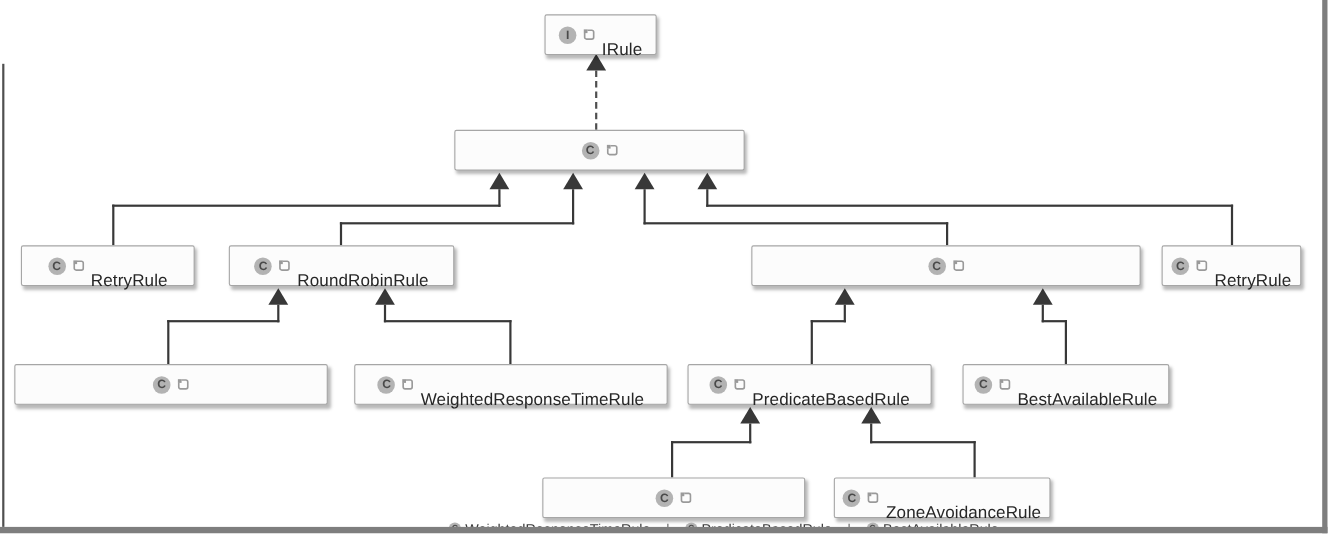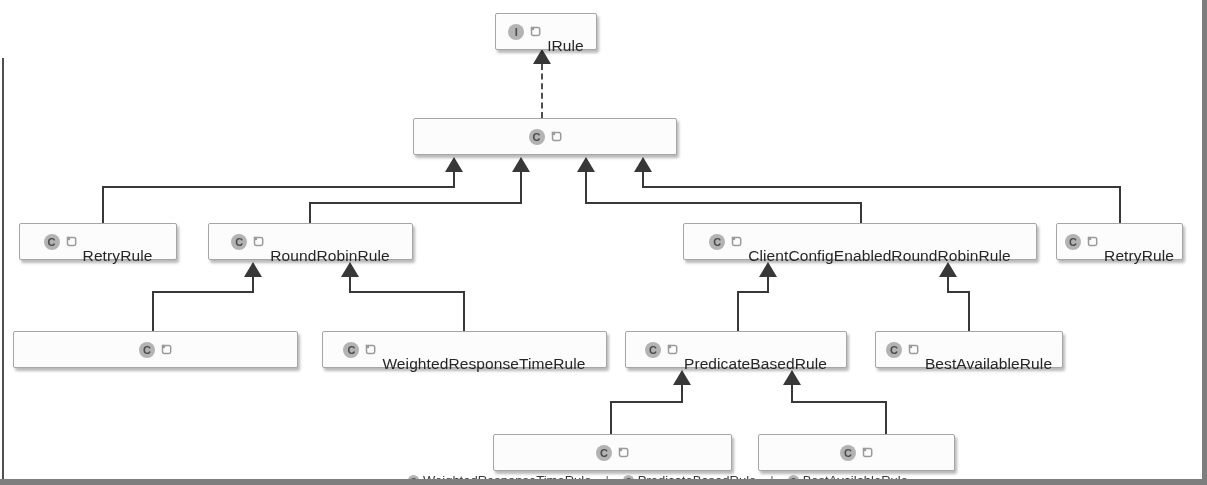--- a/index.html
+++ b/index.html
@@ -183,21 +183,20 @@
       </svg>
     <span class="label">RoundRobinRule</span>
   </div>
 
   <div class="node" id="n-clientcfg">
     <span class="cicon">C</span>
     <svg class="keyicon" viewBox="0 0 11 11">
         <path d="M4 1.5 H8 A1.7 1.7 0 0 1 9.7 3.2 V7.8 A1.7 1.7 0 0 1 8 9.5 H3.2 A1.7 1.7 0 0 1 1.5 7.8 V4" fill="none" stroke="#9a9a9a" stroke-width="1.5"></path>
         <rect x="0.7" y="0.7" width="3.4" height="3.4" fill="#9a9a9a"></rect>
       </svg>
-    <span class="label">ClientConfigEnabledRoundRobinRule</span>
   </div>
 
   <div class="node" id="n-retry">
     <span class="cicon">C</span>
     <svg class="keyicon" viewBox="0 0 11 11">
         <path d="M4 1.5 H8 A1.7 1.7 0 0 1 9.7 3.2 V7.8 A1.7 1.7 0 0 1 8 9.5 H3.2 A1.7 1.7 0 0 1 1.5 7.8 V4" fill="none" stroke="#9a9a9a" stroke-width="1.5"></path>
         <rect x="0.7" y="0.7" width="3.4" height="3.4" fill="#9a9a9a"></rect>
       </svg>
     <span class="label">RetryRule</span>
   </div>
@@ -244,20 +243,21 @@
         <rect x="0.7" y="0.7" width="3.4" height="3.4" fill="#9a9a9a"></rect>
       </svg>
   </div>
 
   <div class="node" id="n-zone">
     <span class="cicon">C</span>
     <svg class="keyicon" viewBox="0 0 11 11">
         <path d="M4 1.5 H8 A1.7 1.7 0 0 1 9.7 3.2 V7.8 A1.7 1.7 0 0 1 8 9.5 H3.2 A1.7 1.7 0 0 1 1.5 7.8 V4" fill="none" stroke="#9a9a9a" stroke-width="1.5"></path>
         <rect x="0.7" y="0.7" width="3.4" height="3.4" fill="#9a9a9a"></rect>
       </svg>
+    <span class="label">ZoneAvoidanceRule</span>
   </div>
 
   <div class="footer-strip">
     <span class="footer-item">
       <span class="cicon">C</span>
       <span>WeightedResponseTimeRule</span>
     </span>
     <span class="fsep">|</span>
     <span class="footer-item">
       <span class="cicon">C</span>

